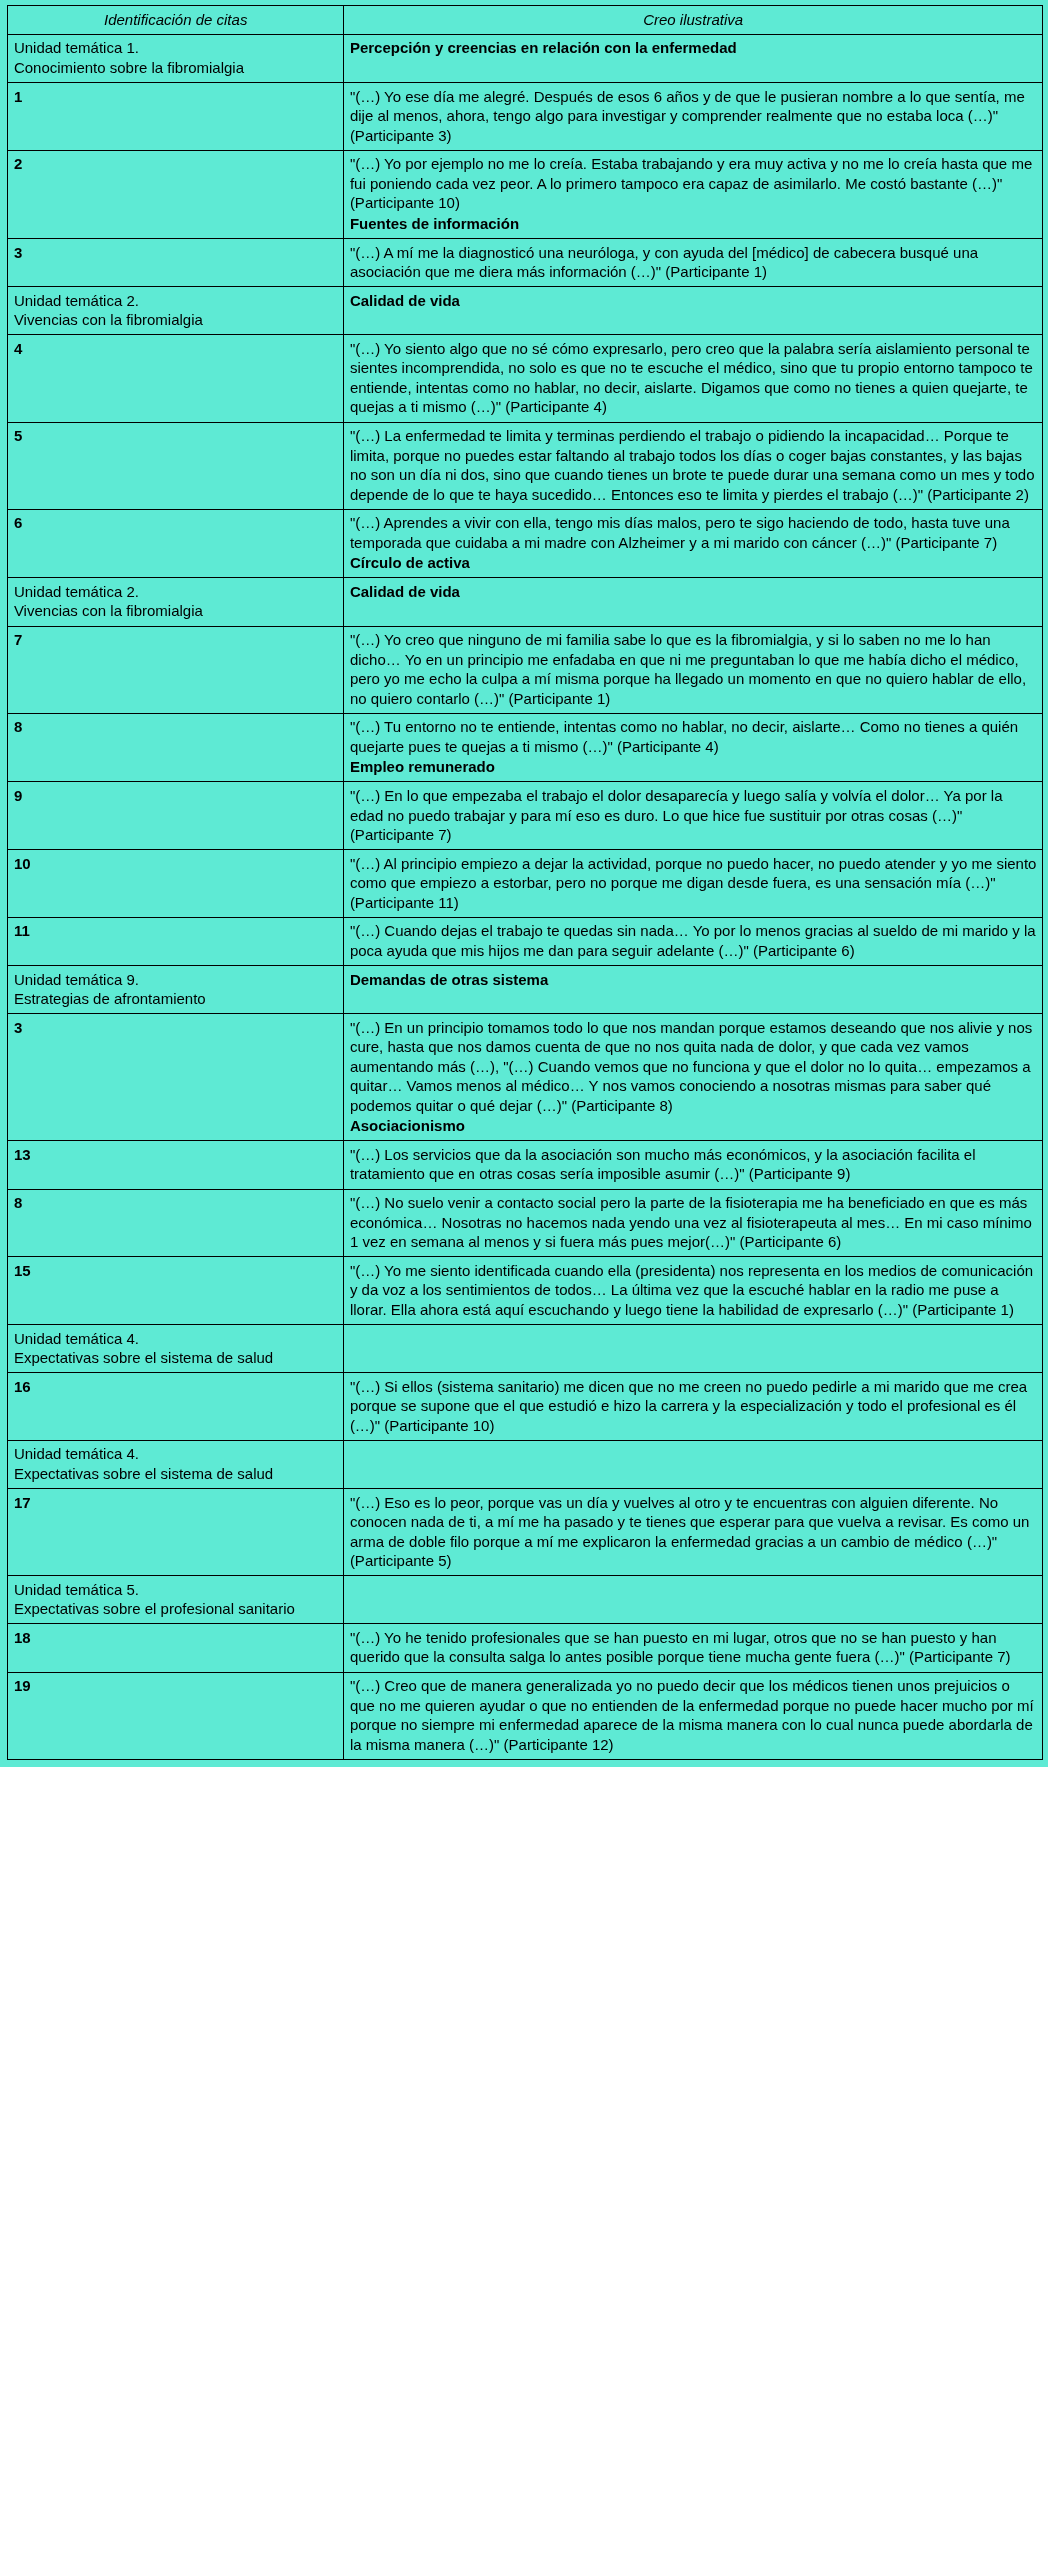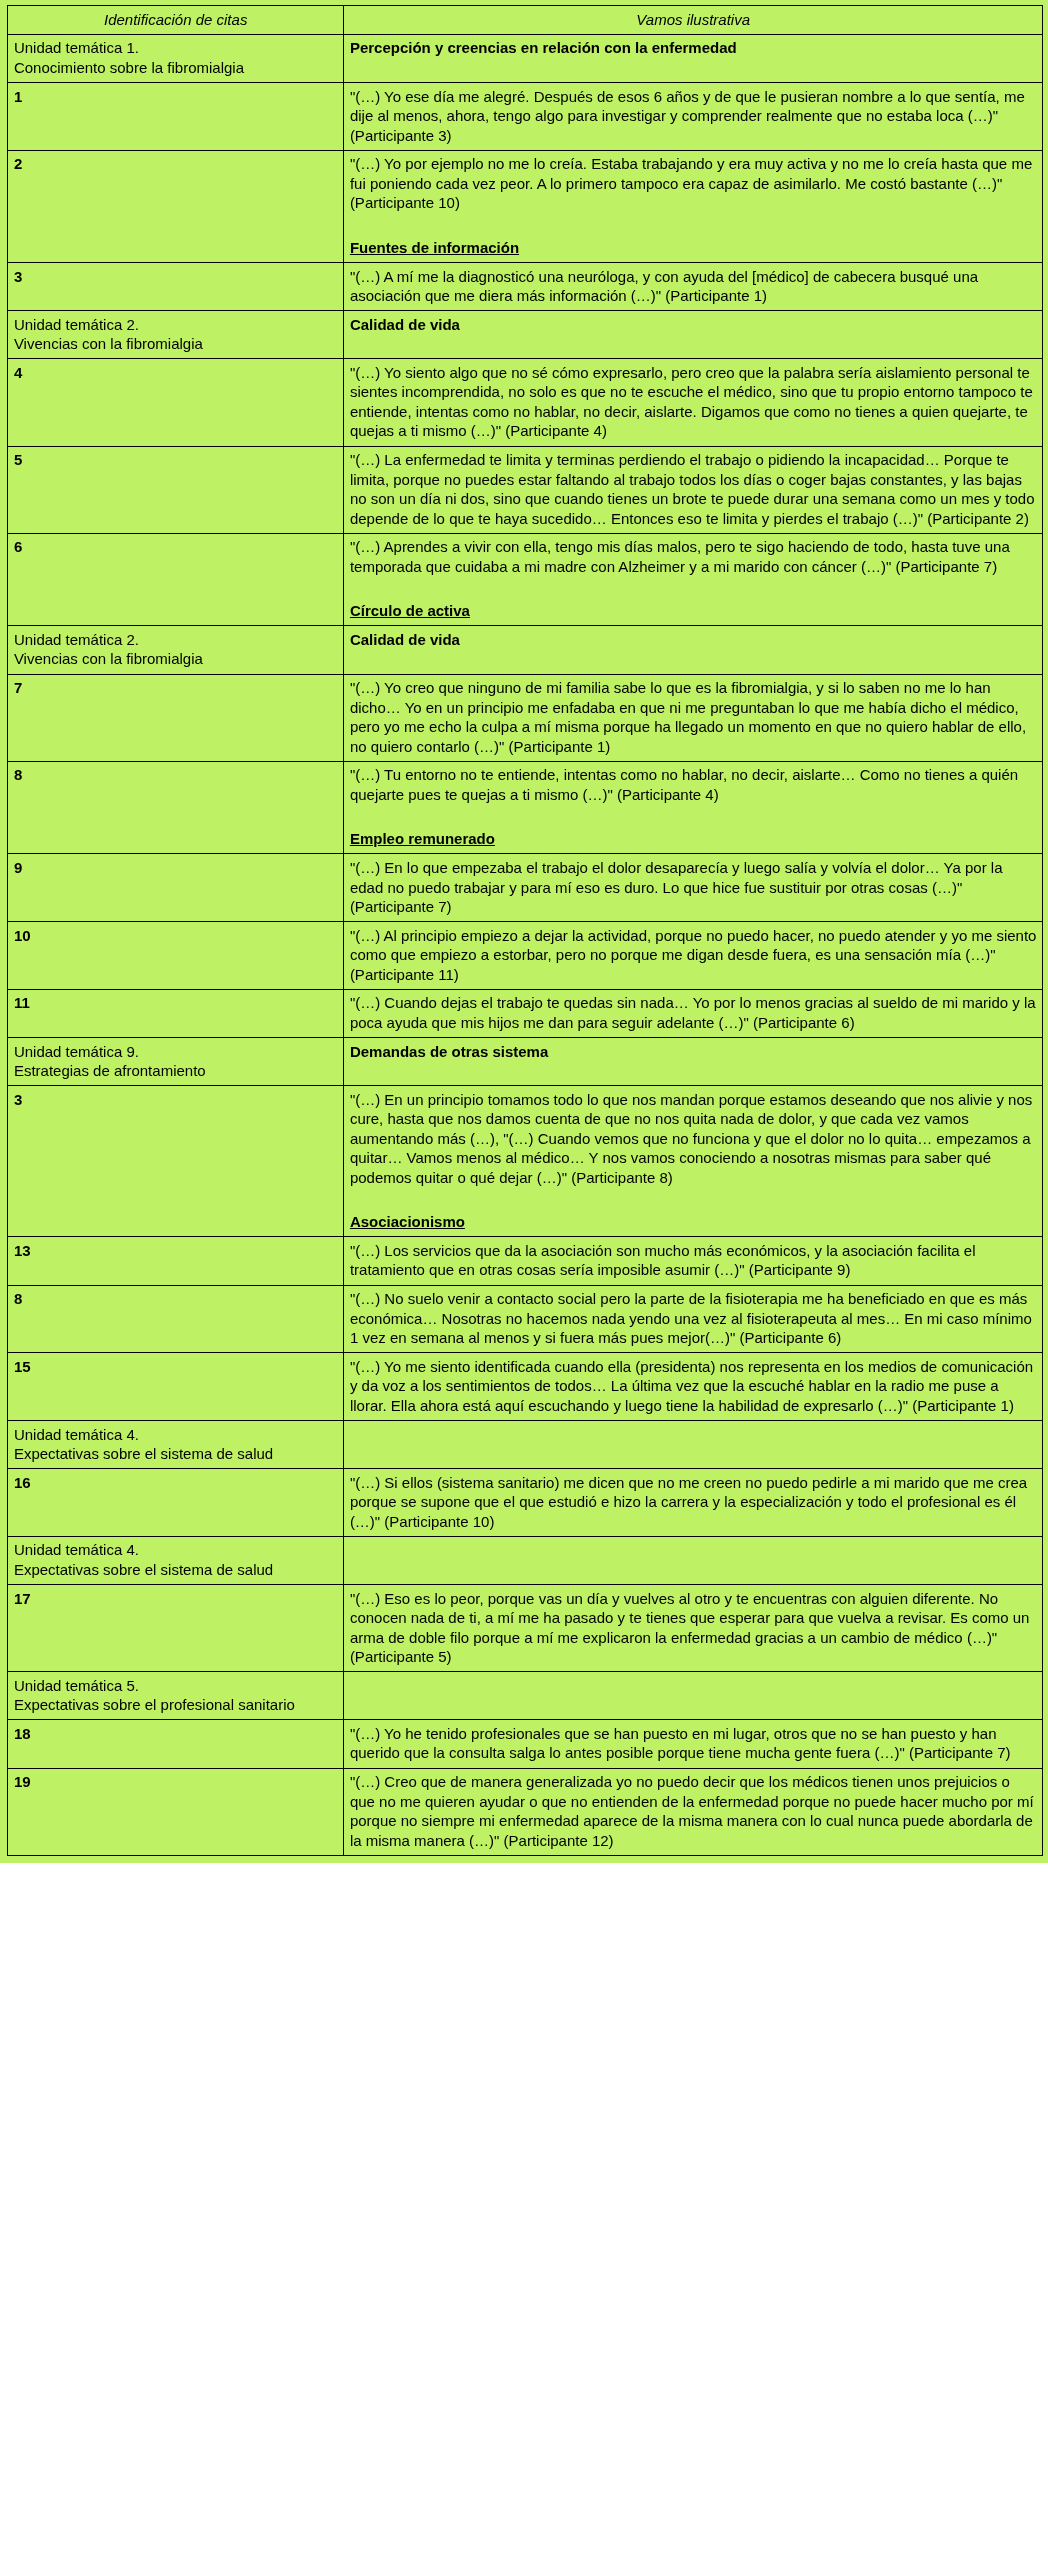--- a/index.html
+++ b/index.html
@@ -8,21 +8,21 @@
     background: #ffffff;
   }
   body {
     font-family: "Liberation Sans", sans-serif;
     color: #000000;
   }
   .page {
     width: 1049px;
     box-sizing: border-box;
     padding: 5.2px 7.2px 7.2px 7.2px;
-    background: #bef264;
+    background: #5eead4;
   }
   table.citas {
     border-collapse: collapse;
     width: 1035px;
     table-layout: fixed;
     border: 1.5px solid #000000;
   }
   table.citas col.c1 { width: 336px; }
   table.citas col.c2 { width: 699px; }
 
@@ -55,22 +55,21 @@
     font-size: 15px;
   }
   .cat {
     font-weight: bold;
     font-size: 15px;
   }
   td.right-cell p {
     margin: 0;
   }
   td.right-cell p + p {
-    margin-top: 25px;
-    text-decoration: underline;
+    margin-top: 1px;
   }
   .quote {
     text-align: left;
   }
   
   .tight {
     padding-top: 3.6px;
     padding-bottom: 3.6px;
     margin-top: 44px;
   }
@@ -80,21 +79,21 @@
 
 <div class="page">
   <table class="citas">
     <colgroup>
       <col class="c1">
       <col class="c2">
     </colgroup>
     <thead>
       <tr>
         <th>Identificación de citas</th>
-        <th>Vamos ilustrativa</th>
+        <th>Creo ilustrativa</th>
       </tr>
     </thead>
     <tbody>
 
       <tr>
         <td class="left-cell">
           <div class="unit-title">Unidad temática 1.</div>
           <div class="unit-sub">Conocimiento sobre la fibromialgia</div>
         </td>
         <td class="right-cell">

